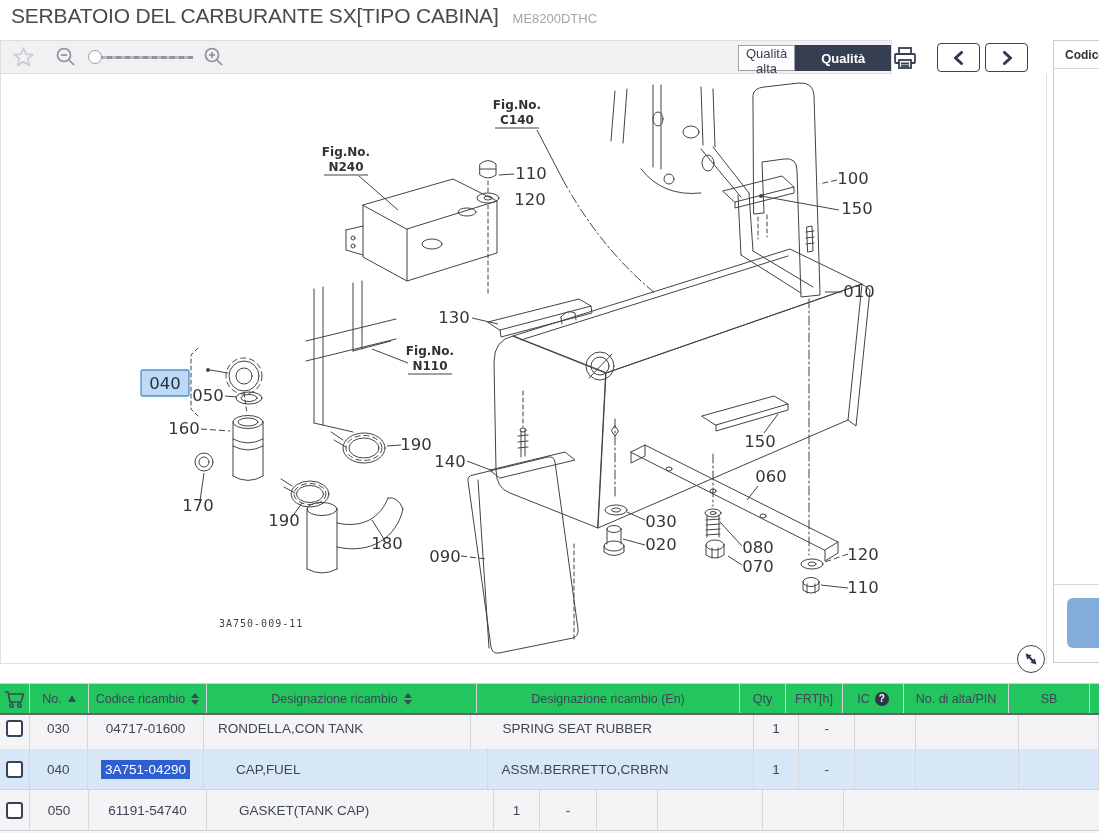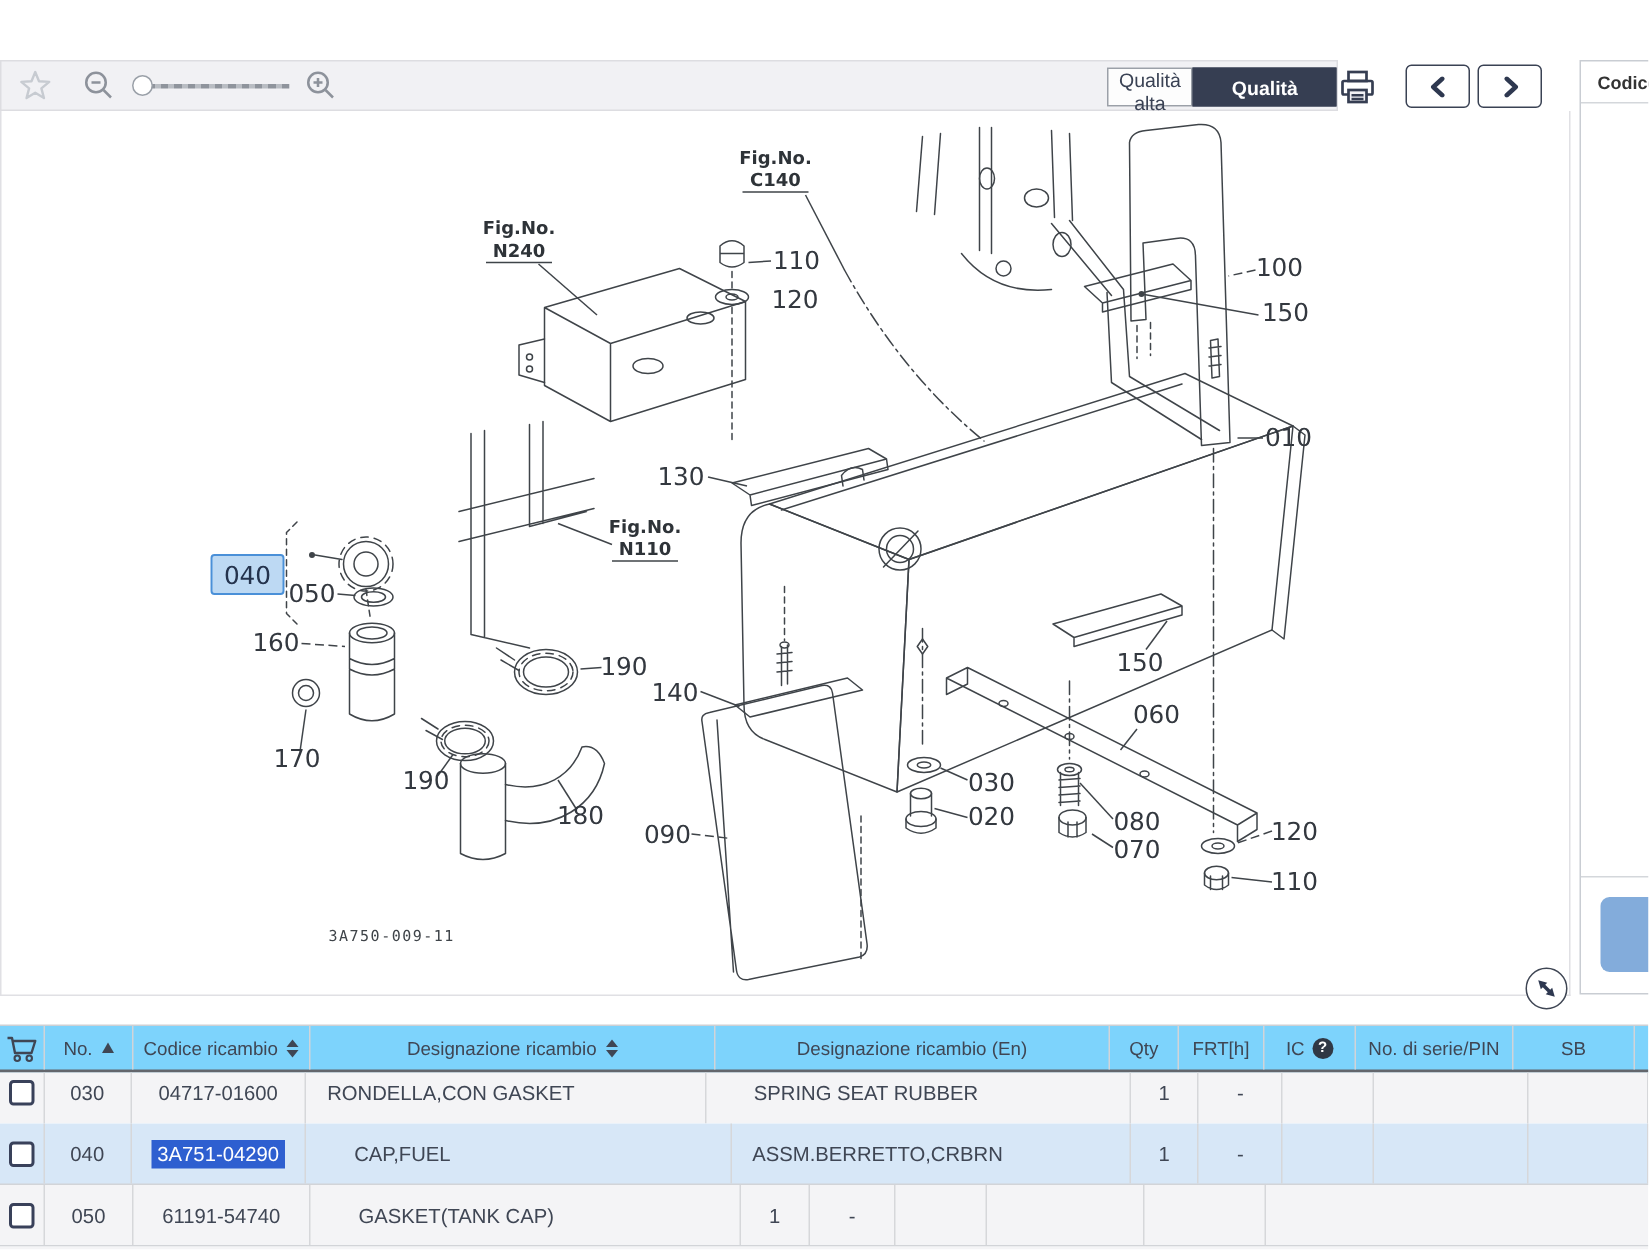--- a/index.html
+++ b/index.html
@@ -61,21 +61,21 @@
   .panel-blue-btn { position:absolute; left:13px; top:13px; width:40px; height:50px;
                     background:#83acdb; border:none; border-radius:6px; cursor:pointer; }
 
   
   .expand-btn { position:absolute; left:1017px; top:645px; width:28px; height:28px; border-radius:50%;
                 background:#fff; border:1.6px solid #3f4654; cursor:pointer; z-index:5;
                 display:flex; align-items:center; justify-content:center; padding:0; }
 
   
   .table { position:absolute; left:0; top:683px; width:1099px; border-top:1px solid #cdd0d4; font-size:13.5px; }
-  .thead { display:flex; height:31px; background:#7dd3fc; border-bottom:2px solid #63666c; }
+  .thead { display:flex; height:31px; background:#22c55e; border-bottom:2px solid #63666c; }
   .th { display:flex; align-items:center; justify-content:center; font-size:12.5px; color:#3f4654;
         border-right:1px solid #d2d4d8; height:100%; }
   .trow { display:flex; height:41px; background:#f4f4f6; border-bottom:1px solid #d2d4d8; }
   .trow.selected { background:#d7e7f7; }
   .td { display:flex; align-items:center; justify-content:center; border-right:1px solid #d6d7da; height:100%; color:#3f4654; }
   .row-clip { height:34px; overflow:hidden; }
   .row-clip .trow { margin-top:-7px; border-bottom:none; height:41px; }
   .c-cart{width:30px} .c-no{width:59px} .c-code{width:118px}
   .c-desc{width:270px} .c-descen{width:263px} .c-qty{width:46px}
   .c-frt{width:57px} .c-ic{width:61px} .c-serial{width:105px} .c-sb{width:81px}
@@ -92,20 +92,24 @@
   .sort-both .tdn { border-top:5.5px solid #3f4654; }
   .help { display:inline-block; width:14px; height:14px; border-radius:50%; background:#303845; color:#fff;
           font-size:10px; font-weight:bold; line-height:14px; text-align:center; margin-left:5px; cursor:pointer; }
   .sliver { height:3px; background:#f4f4f6; }
 </style>
 </head>
 <body>
 
 <div class="page">
 
+  <div class="title-bar">
+    <span class="title">SERBATOIO DEL CARBURANTE SX[TIPO CABINA]</span>
+    <span class="model">ME8200DTHC</span>
+  </div>
 
   <div class="toolbar">
     <button class="tb-icon star-btn">
       <svg width="23" height="22" viewBox="0 0 23 22">
           <path d="M11.5 2 L14 8.2 L20.8 8.6 L15.6 12.9 L17.3 19.4 L11.5 15.8 L5.7 19.4 L7.4 12.9 L2.2 8.6 L9 8.2 Z" fill="none" stroke="#c7cbd1" stroke-width="1.6" stroke-linejoin="round"></path>
         </svg>
     </button>
     <button class="tb-icon zoomout-btn">
       <svg width="22" height="22" viewBox="0 0 22 22">
           <circle cx="9" cy="9" r="6.5" fill="none" stroke="#8d929b" stroke-width="1.7"></circle>
@@ -366,36 +370,36 @@
         <span>Qty</span>
       </div>
       <div class="th c-frt">
         <span>FRT[h]</span>
       </div>
       <div class="th c-ic">
         <span>IC</span>
         <span class="help">?</span>
       </div>
       <div class="th c-serial">
-        <span>No. di serie/PIN</span>
+        <span>No. di alta/PIN</span>
       </div>
       <div class="th c-sb">
         <span>SB</span>
       </div>
       <div class="th c-fill"></div>
     </div>
 
     <div class="row-clip">
       <div class="trow">
         <div class="td c-cart">
             <span class="checkbox"></span>
           </div>
         <div class="td c-no">030</div>
         <div class="td c-code">04717-01600</div>
-        <div class="td c-desc">RONDELLA,CON GASKET</div>
+        <div class="td c-desc">RONDELLA,CON TANK</div>
         <div class="td c-descen">SPRING SEAT RUBBER</div>
         <div class="td c-qty">1</div>
         <div class="td c-frt">-</div>
         <div class="td c-ic"></div>
         <div class="td c-serial"></div>
         <div class="td c-sb"></div>
         <div class="td c-fill"></div>
       </div>
     </div>
 

